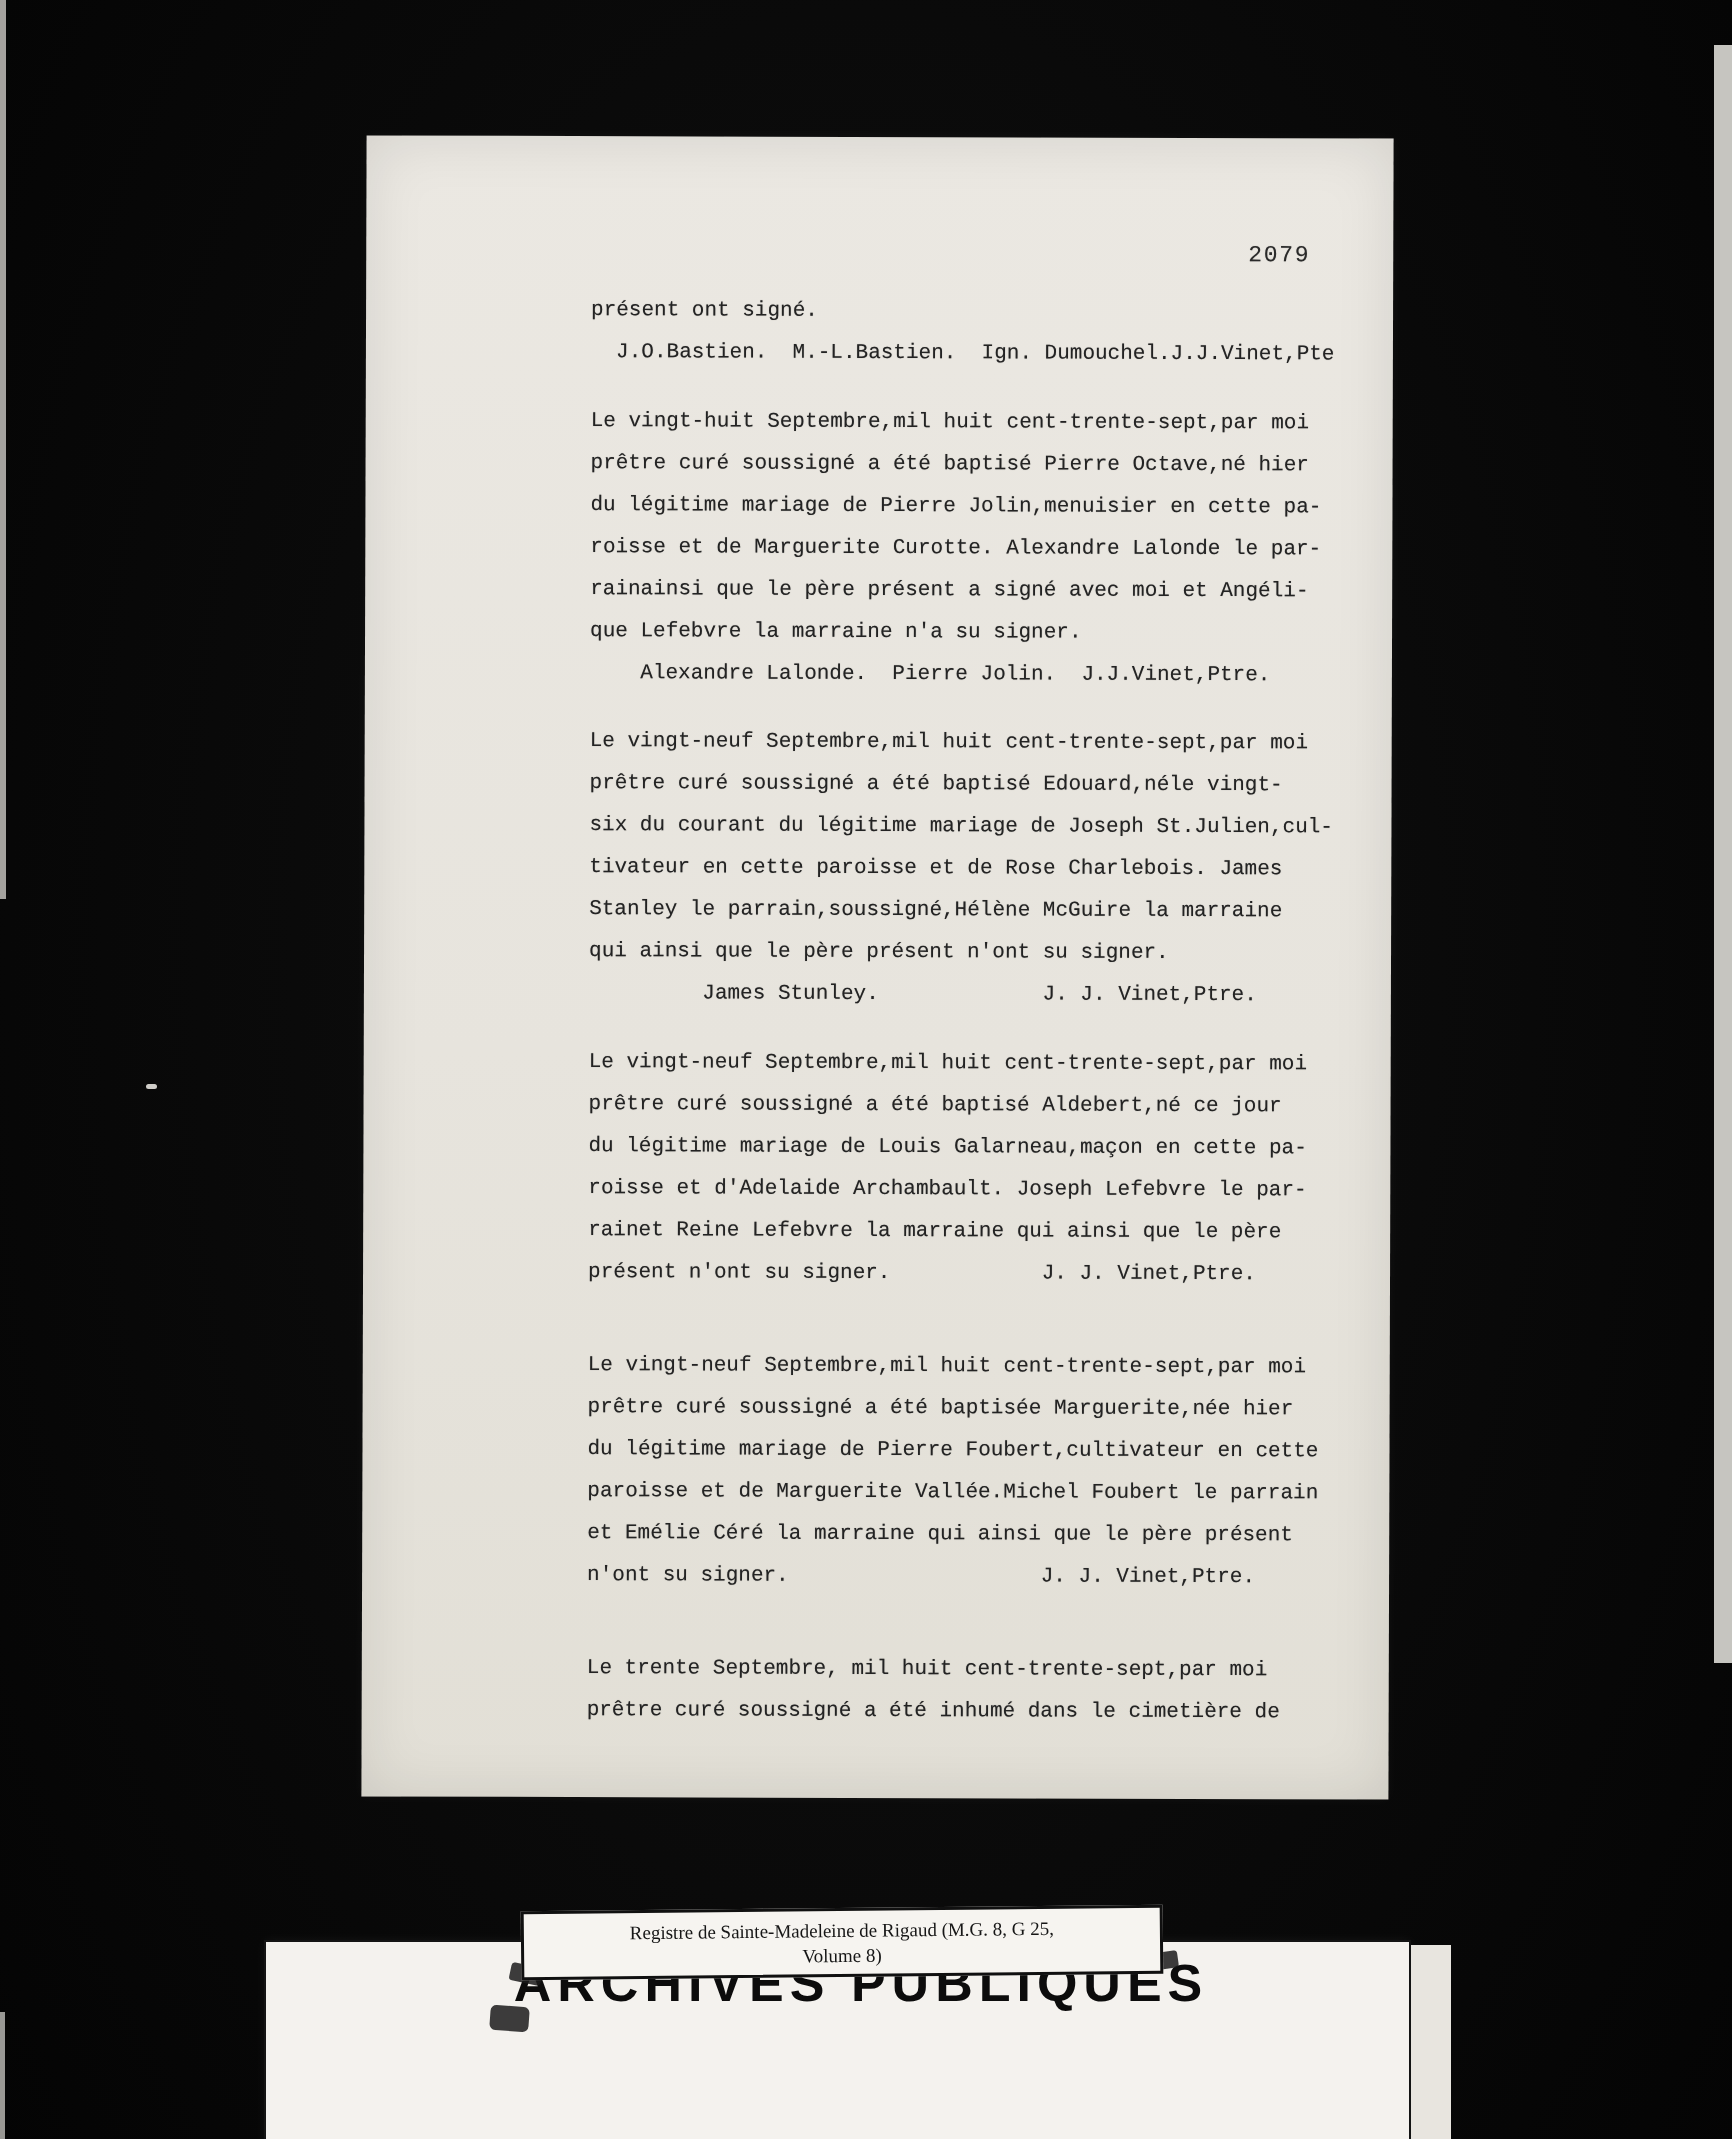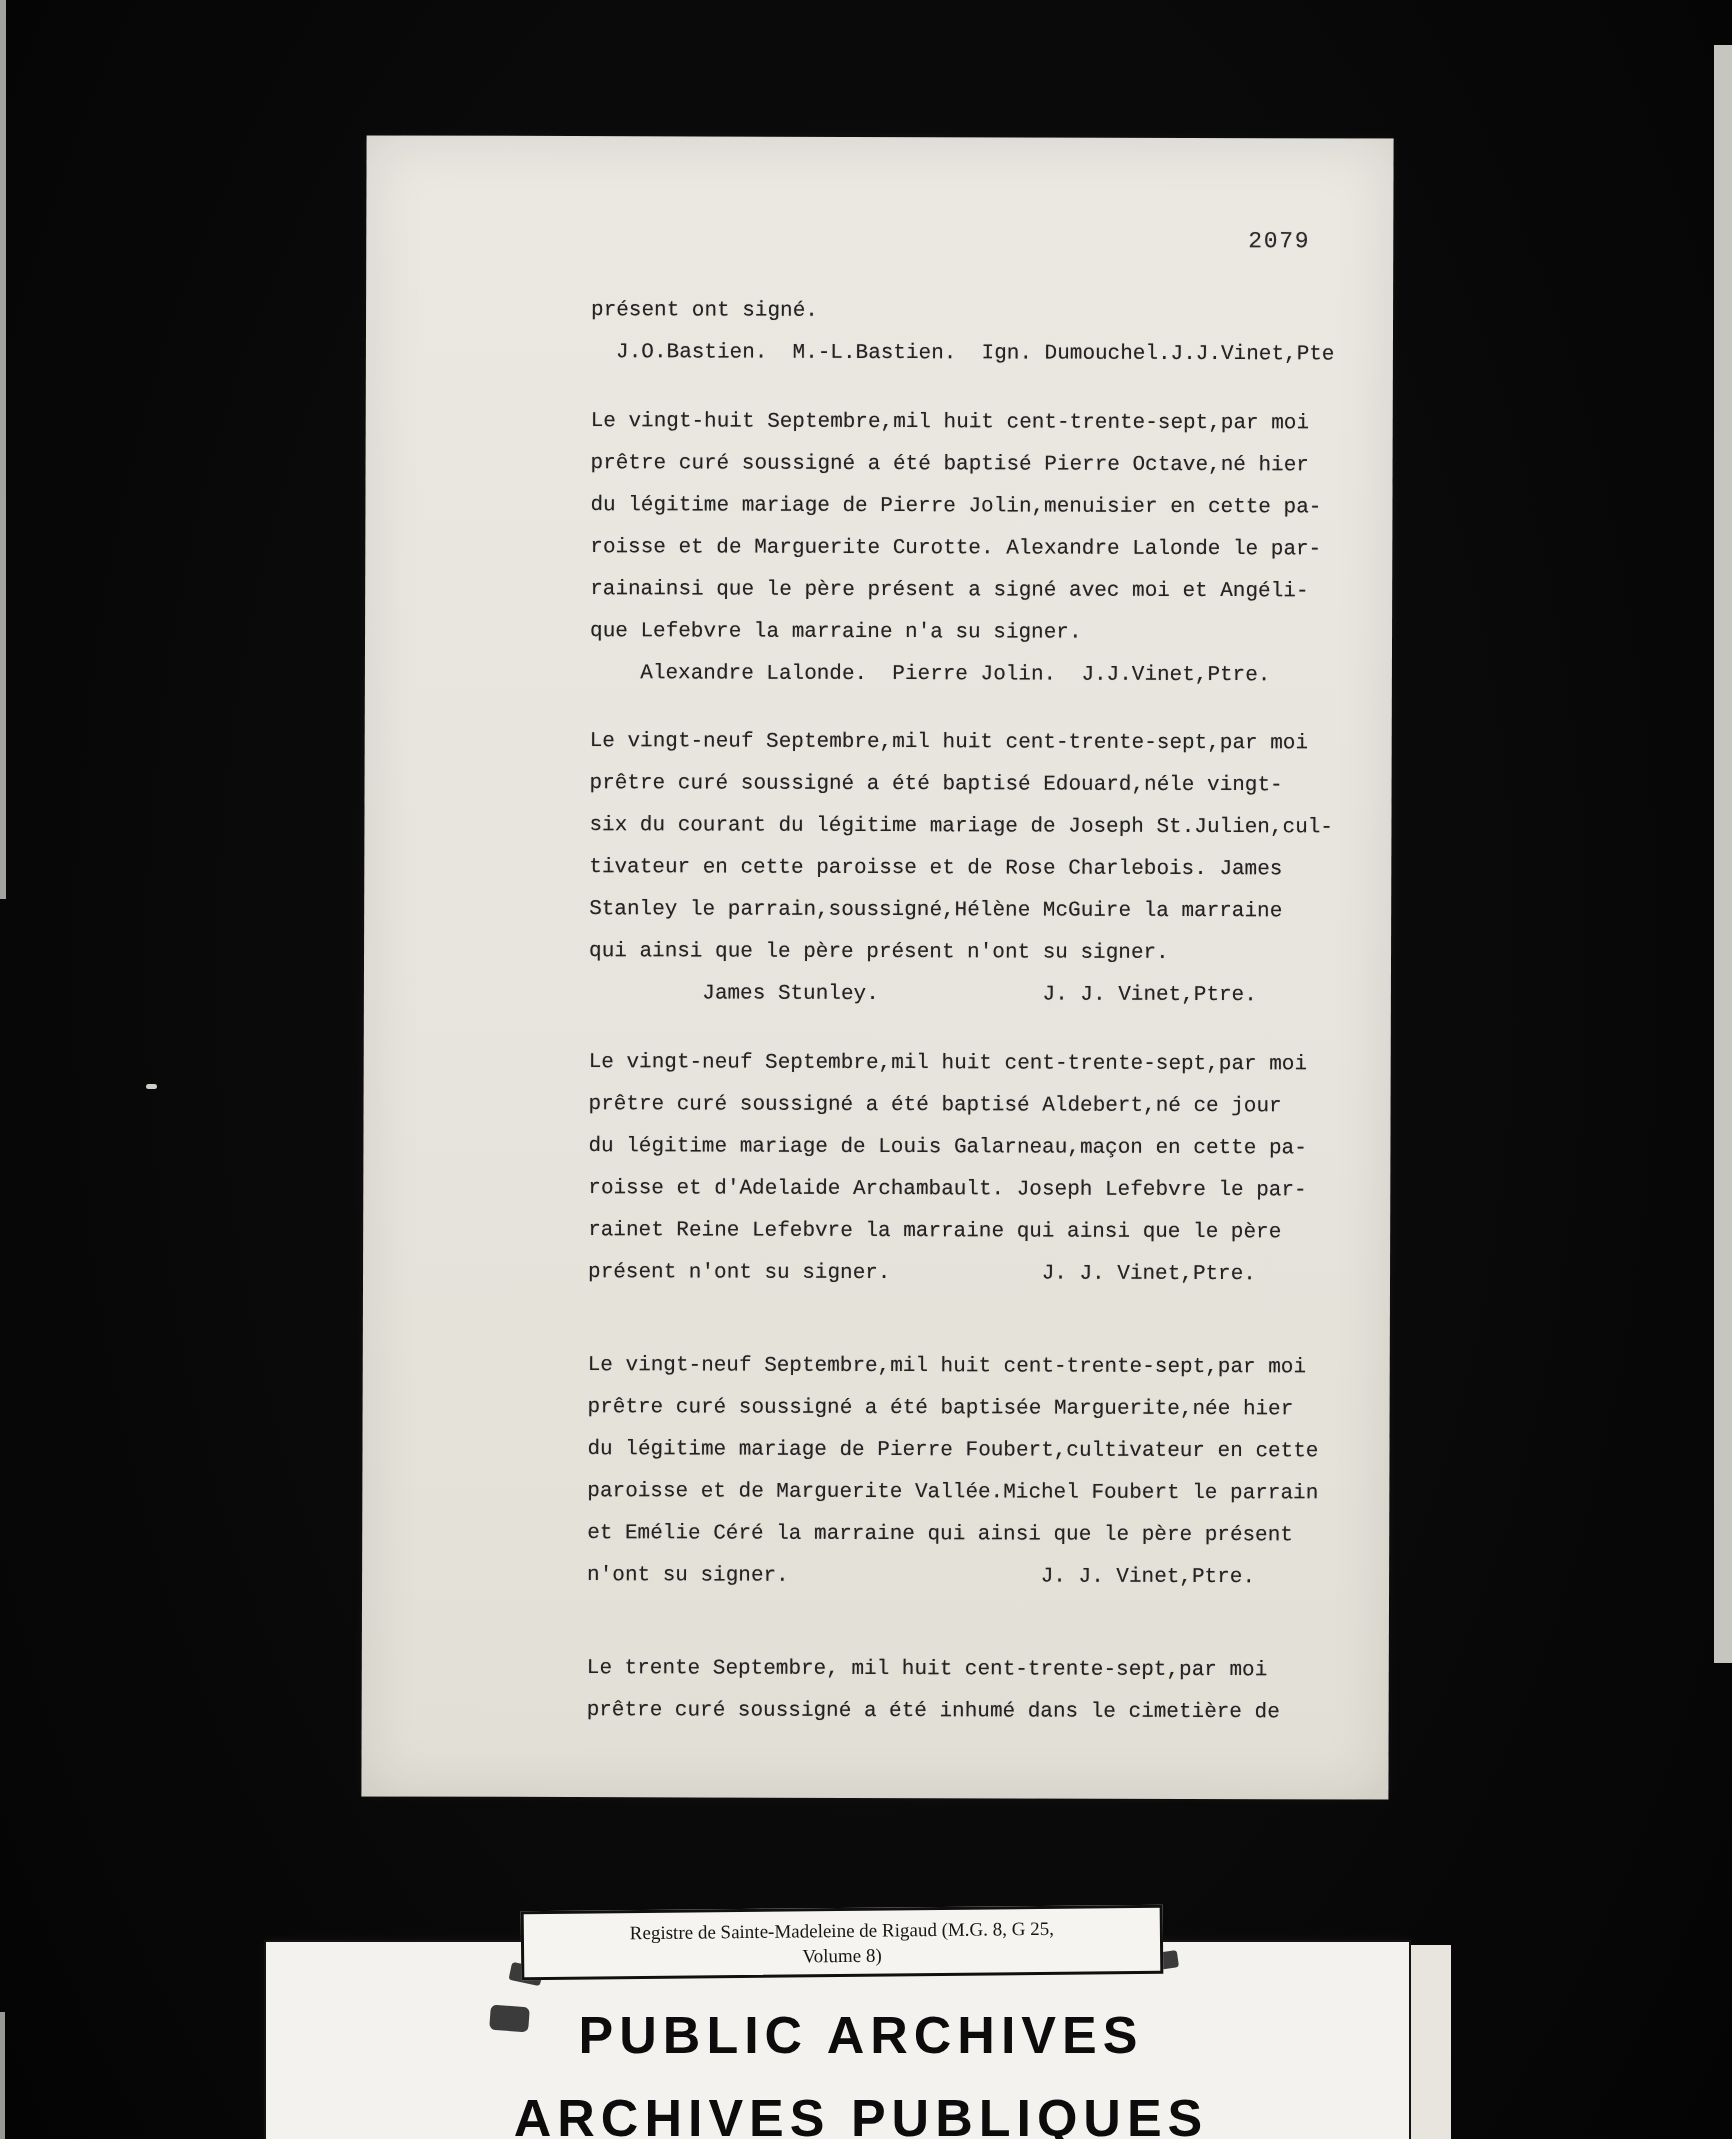--- a/index.html
+++ b/index.html
@@ -11,21 +11,21 @@
   }
 
   
   .page {
     position:absolute; left:364px; top:137px; width:1027px; height:1661px;
     background:linear-gradient(180deg,#ebe8e2 0%, #e7e4dd 55%, #e2dfd6 100%);
     box-shadow: inset 0 0 60px rgba(0,0,0,0.10), 0 0 13px rgba(255,255,255,0.04);
     transform:rotate(0.18deg);
   }
   .page-number {
-    position:absolute; left:882px; top:90px;
+    position:absolute; left:882px; top:104px;
     font-size:23px; color:#2a2a2a; letter-spacing:1.7px;
     text-shadow:0 0 0.9px rgba(30,30,30,.35);
   }
   .content { padding:153px 34px 0 225px; }
   .tline {
     white-space:pre; font-size:21px; line-height:42px; color:#232323;
     text-shadow:0 0 0.9px rgba(30,30,30,.38);
   }
   .sig { margin-bottom:26.5px; }
   .sig.inline { margin-top:-42px; margin-bottom:51px; }
@@ -114,21 +114,20 @@
         <div class="tline">Le trente Septembre, mil huit cent-trente-sept,par moi</div>
         <div class="tline">prêtre curé soussigné a été inhumé dans le cimetière de</div>
       </div>
     </div>
 
 </div>
 
 <div class="band-torn-right"></div>
 <div class="band">
   <div class="band-titles">
-    <div class="t-en">PUBLIC ARCHIVES</div>
     <div class="t-fr">ARCHIVES PUBLIQUES</div>
 
   </div>
 </div>
 <div class="label-box">
   <div class="label-line">Registre de Sainte-Madeleine de Rigaud (M.G. 8, G 25,</div>
   <div class="label-line">Volume 8)</div>
 </div>
 
 <div class="smudge smudge-1"></div>

